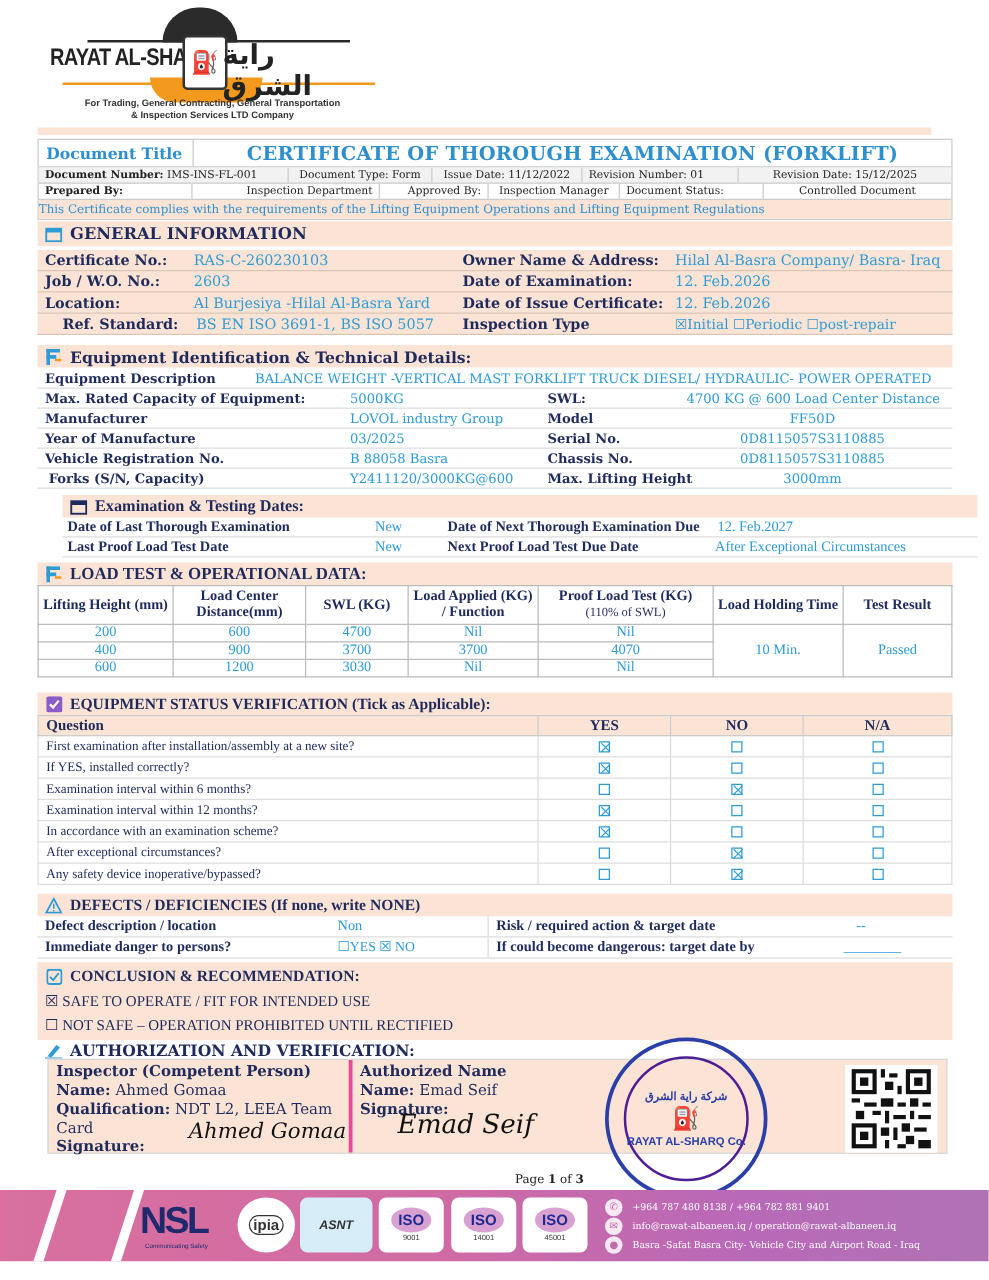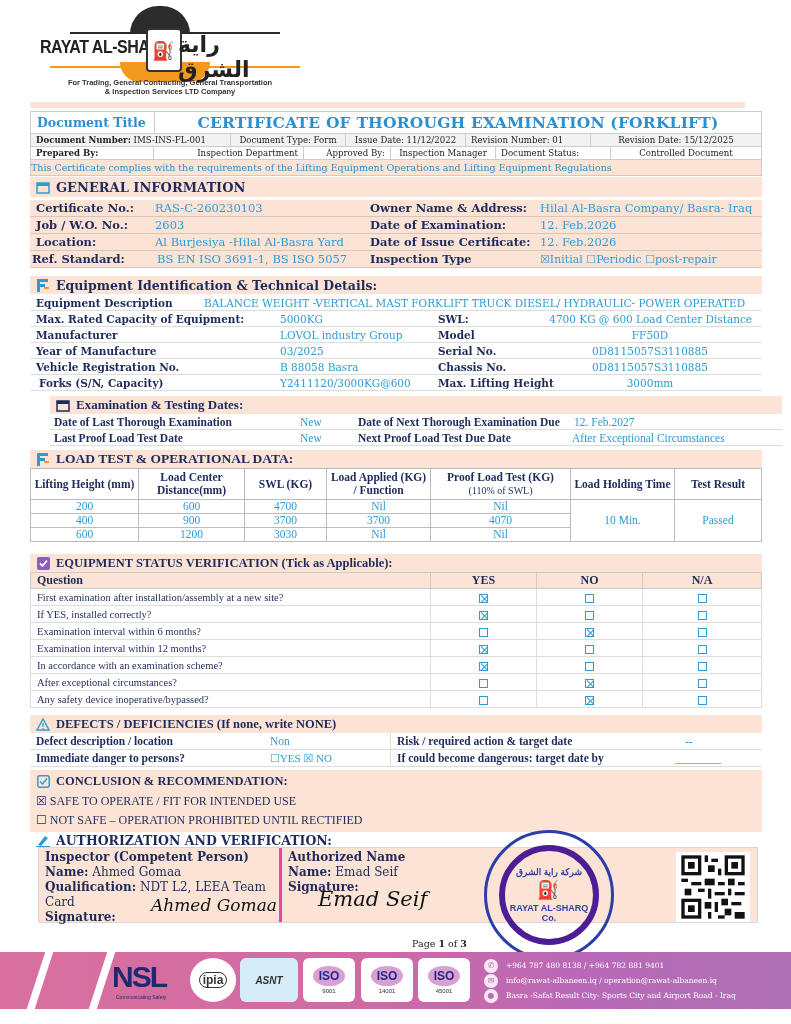--- a/index.html
+++ b/index.html
@@ -64,21 +64,21 @@
 
   .concl { background: #fbe4d5; font-family: "Liberation Serif", serif; }
   .concl .line { font-size: 12px; color: #1f2a5c; height: 19px; line-height: 19px; padding-left: 6px; }
 
   .auth-box { position: absolute; left: 38px; top: 847px; width: 720px; height: 76px; background: #fbe4d5; border: 1px solid #d8d8d8; display: flex; }
   .auth-col { font-size: 12px; line-height: 15px; padding: 2px 6px; color: #1f2a5c; position: relative; }
   .auth-col b { font-weight: bold; }
   .sig { position: absolute; font-family: "DejaVu Serif", serif; font-style: italic; color: #111; }
 
   .stamp { position: absolute; left: 484px; top: 830px; width: 130px; height: 130px; border: 3px solid #2c3fa8; border-radius: 50%; display:flex; align-items:center; justify-content:center; }
-  .stamp-inner { width: 100px; height: 100px; border: 6px solid #4c1d95; border-radius: 50%; display:flex; align-items:center; justify-content:center; color:#2c3fa8; font-weight:bold; font-family:"Liberation Sans", sans-serif; font-size: 11px; text-align:center; }
+  .stamp-inner { width: 100px; height: 100px; border: 2px solid #4c1d95; border-radius: 50%; display:flex; align-items:center; justify-content:center; color:#2c3fa8; font-weight:bold; font-family:"Liberation Sans", sans-serif; font-size: 11px; text-align:center; }
   .qr { position: absolute; left: 676px; top: 852px; width: 74px; height: 70px; background: #fff; }
 
   .page-num { position: absolute; left: 412px; top: 938px; font-size: 9.5px; color: #222; }
 
   .footer { position: absolute; left: 0; top: 952px; width: 791px; height: 57px; background: linear-gradient(90deg, #d9709e 0%, #d06aa4 45%, #b869b8 75%, #b072b4 100%); }
   .footer-stripe { position: absolute; top: 0; height: 57px; width: 8px; background: #fff; transform: skewX(-18deg); }
   .nsl { position: absolute; left: 112px; top: 8px; font-family: "Liberation Sans", sans-serif; font-weight: bold; font-size: 30px; color: #1f2a6e; letter-spacing: -2px; }
   .nsl-sub { position: absolute; left: 116px; top: 42px; font-family: "Liberation Sans", sans-serif; font-size: 5px; color: #1f2a6e; }
   .badge { position: absolute; top: 6px; height: 44px; background: #fff; border-radius: 6px; display: flex; flex-direction: column; align-items: center; justify-content: center; font-family: "Liberation Sans", sans-serif; }
   .badge .iso { color: #1f2a8e; font-weight: bold; font-size: 12px; background: #d9a0d2; border-radius: 50%; padding: 3px 6px; }
@@ -146,21 +146,21 @@
         </div>
       <div class="kv">
           <span class="k" style="width:125px;padding-left:6px">Job / W.O. No.:</span>
           <span class="v">2603</span>
         </div>
       <div class="kv">
           <span class="k" style="width:125px;padding-left:6px">Location:</span>
           <span class="v">Al Burjesiya -Hilal Al-Basra Yard</span>
         </div>
       <div class="kv">
-          <span class="k" style="width:125px;padding-left:2px">Ref. Standard:</span>
+          <span class="k" style="width:125px;padding-left:20px">Ref. Standard:</span>
           <span class="v" style="padding-left:2px">BS EN ISO 3691-1, BS ISO 5057</span>
         </div>
     </div>
     <div style="flex:1">
       <div class="kv">
           <span class="k" style="width:170px">Owner Name &amp; Address:</span>
           <span class="v">Hilal Al-Basra Company/ Basra- Iraq</span>
         </div>
       <div class="kv">
           <span class="k" style="width:170px">Date of Examination:</span>
@@ -521,16 +521,16 @@
     <div class="contact-row">
         <span class="contact-ico">✆</span>
         <span>+964 787 480 8138 / +964 782 881 9401</span>
       </div>
     <div class="contact-row">
         <span class="contact-ico">✉</span>
         <span>info@rawat-albaneen.iq / operation@rawat-albaneen.iq</span>
       </div>
     <div class="contact-row">
         <span class="contact-ico">●</span>
-        <span>Basra -Safat Result City- Sports City and Airport Road - Iraq</span>
+        <span>Basra -Safat Basra City- Vehicle City and Airport Road - Iraq</span>
       </div>
   </div>
 </div>
 
 </body></html>

